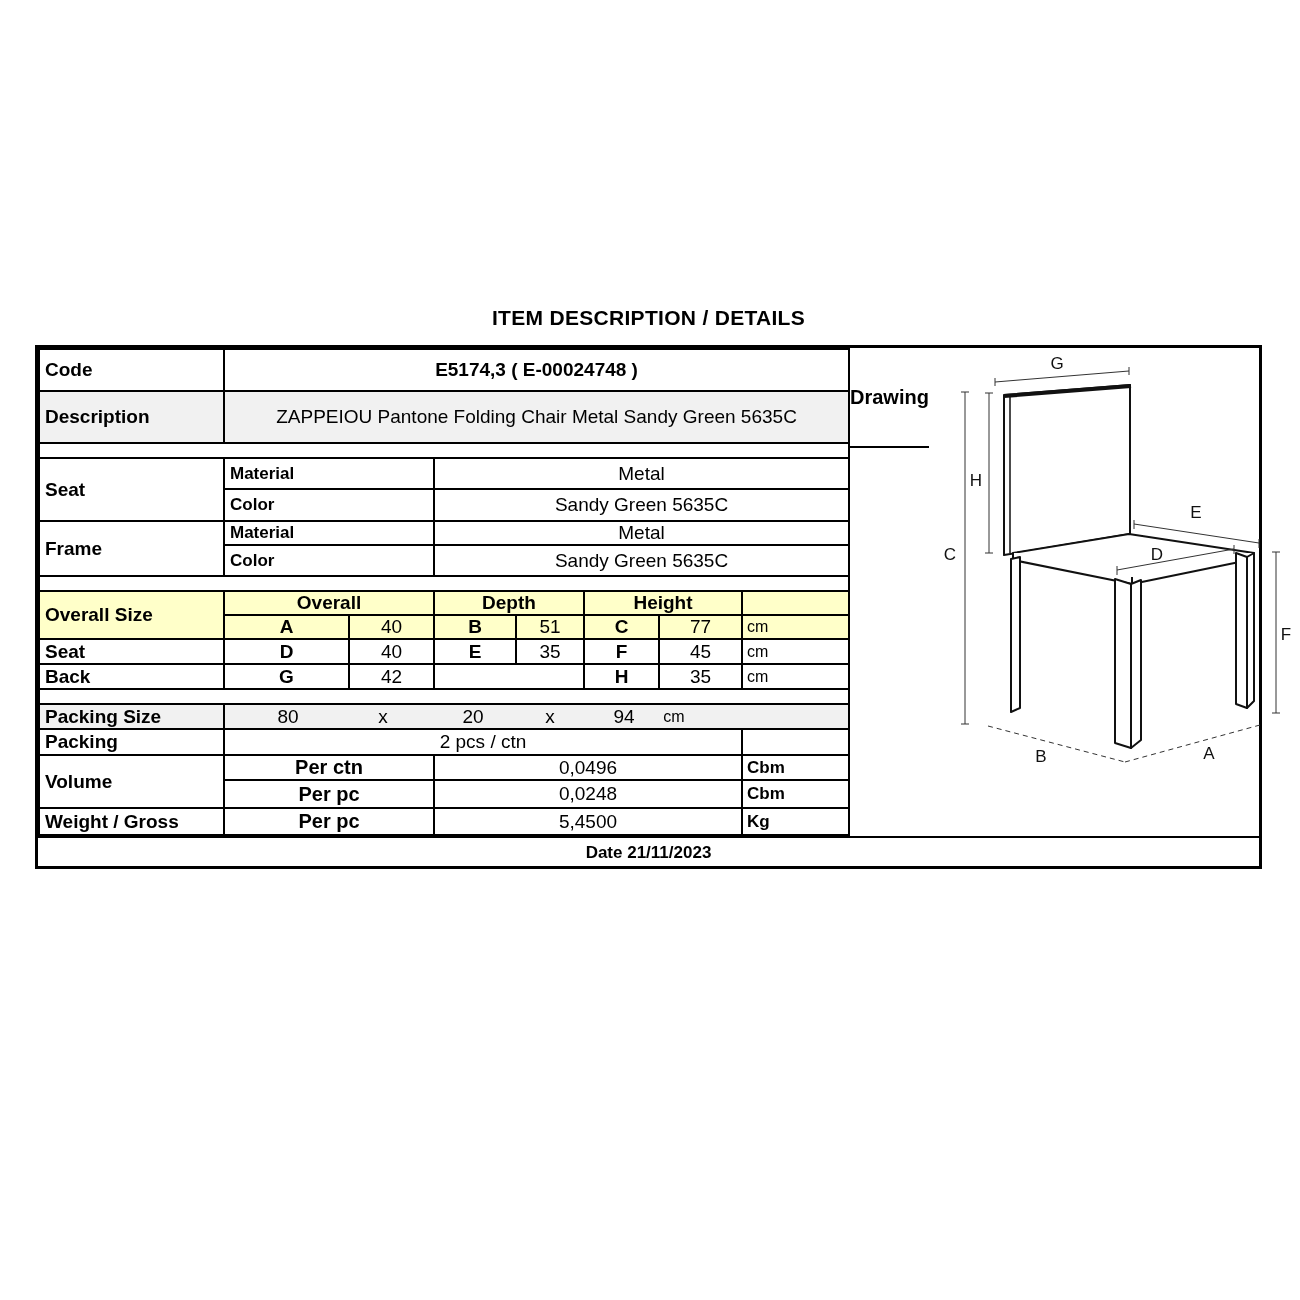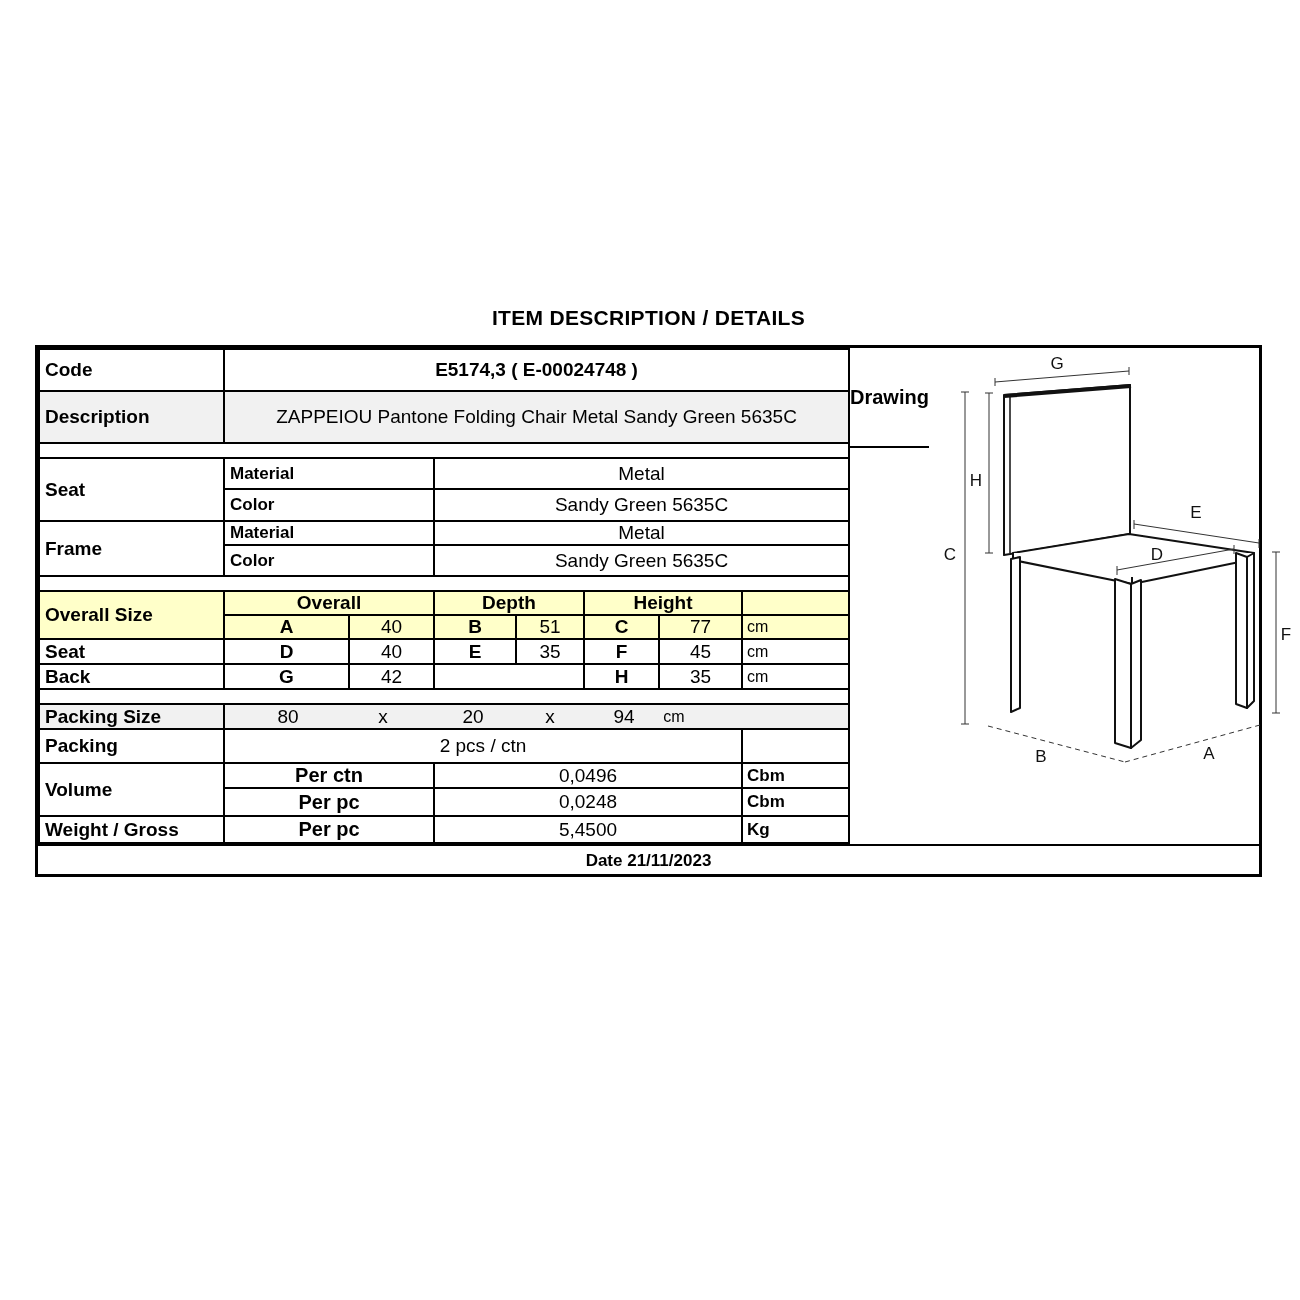--- a/index.html
+++ b/index.html
@@ -145,21 +145,21 @@
             <div class="psize-cell">
               <span style="left:63px">80</span>
               <span style="left:158px">x</span>
               <span style="left:248px">20</span>
               <span style="left:325px">x</span>
               <span style="left:399px">94</span>
               <span style="left:449px" class="u">cm</span>
             </div>
           </td>
         </tr>
-        <tr style="height:34px">
+        <tr style="height:26px">
           <td class="lbl">Packing</td>
           <td class="valc" colspan="6">2 pcs / ctn</td>
           <td></td>
         </tr>
         <tr style="height:25px">
           <td class="lbl" rowspan="2">Volume</td>
           <td class="perlbl" colspan="2">Per ctn</td>
           <td class="num" colspan="4">0,0496</td>
           <td class="unitb">Cbm</td>
         </tr>

